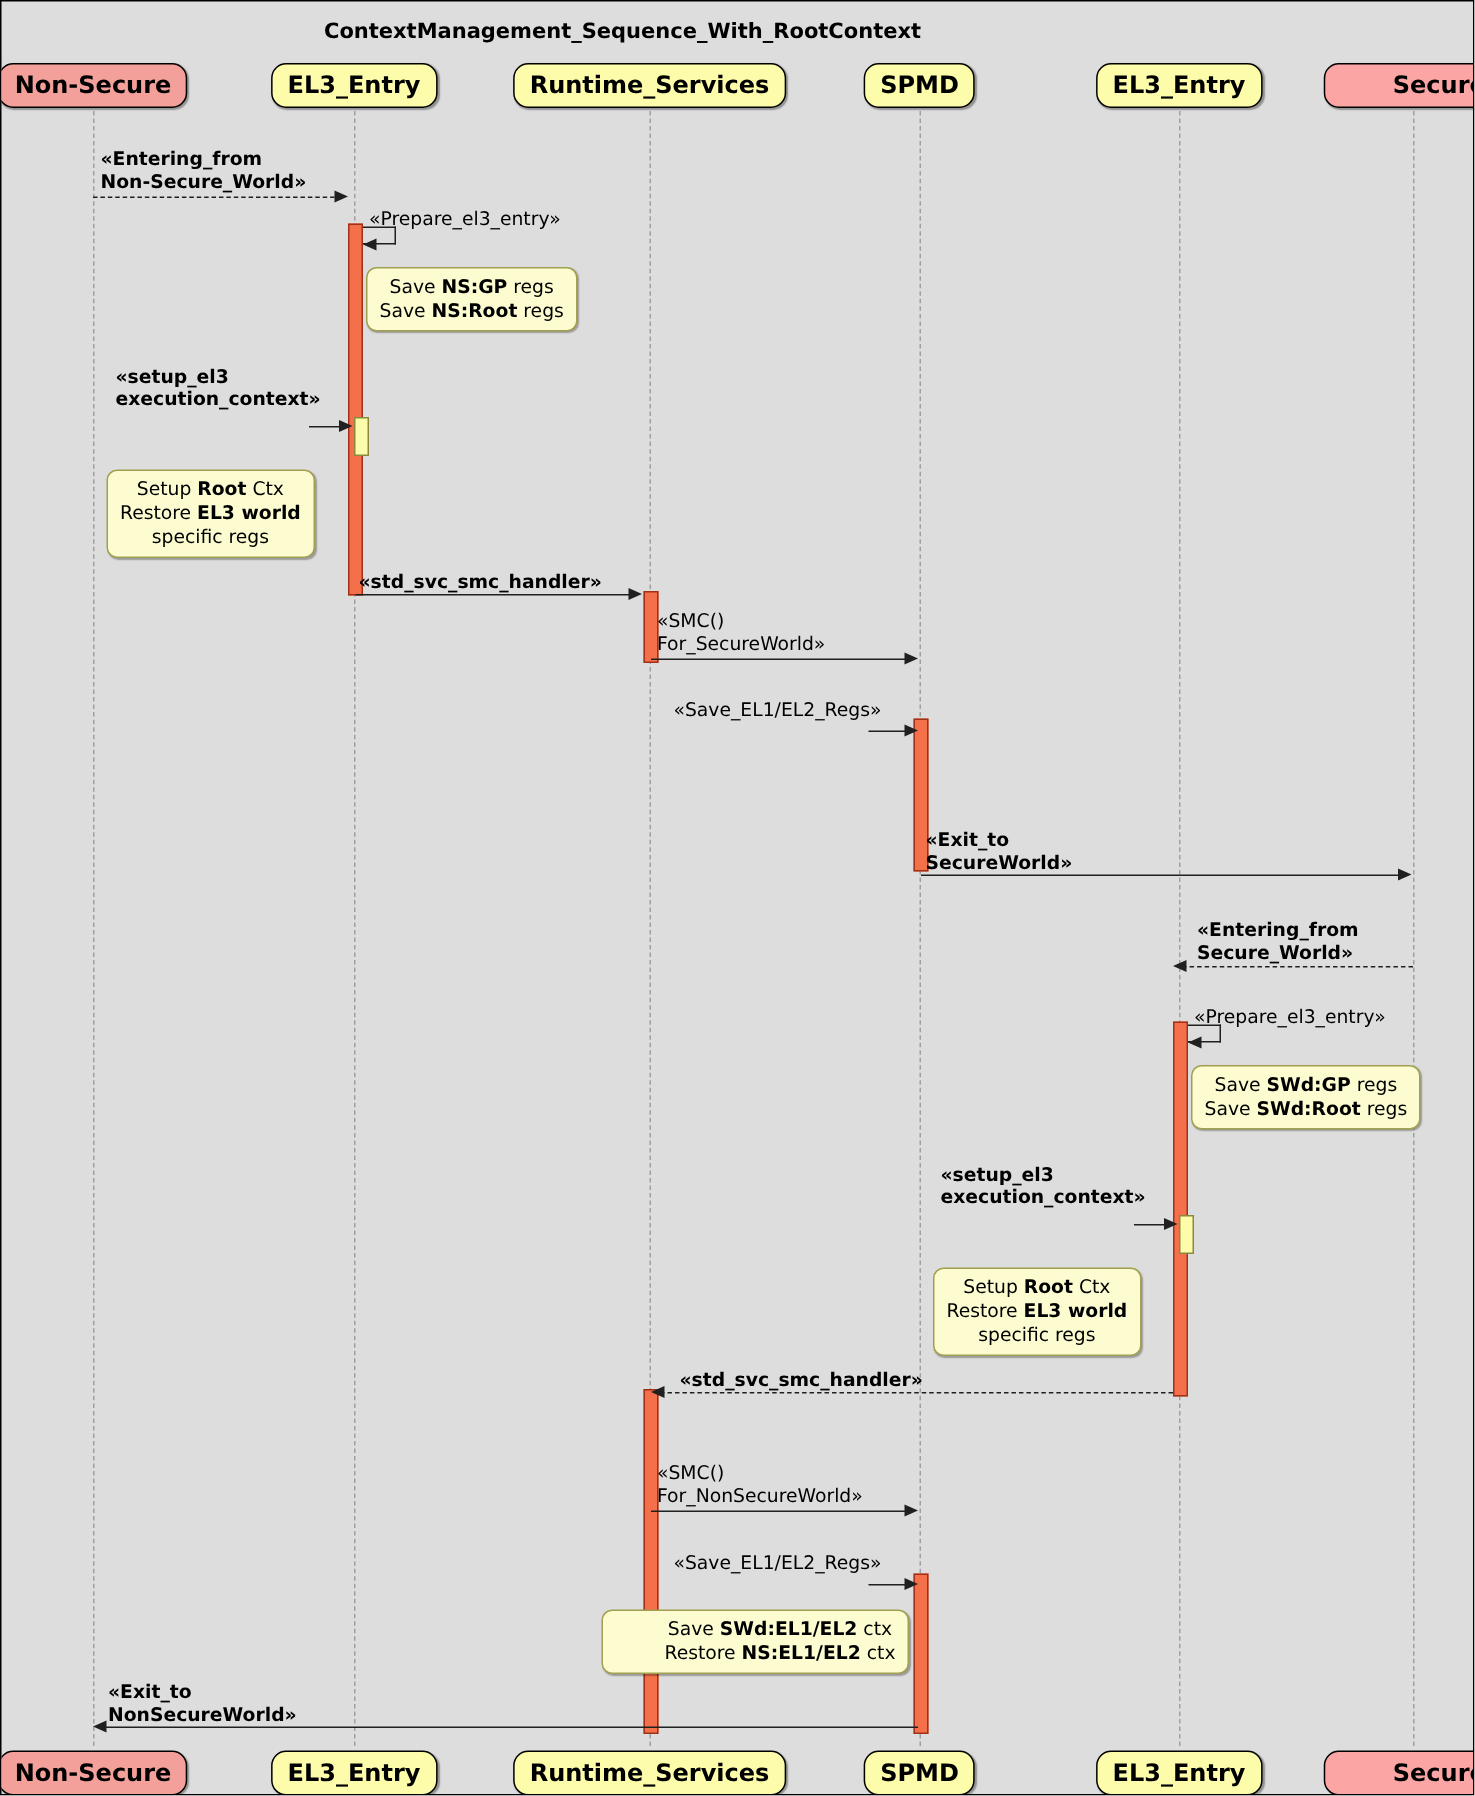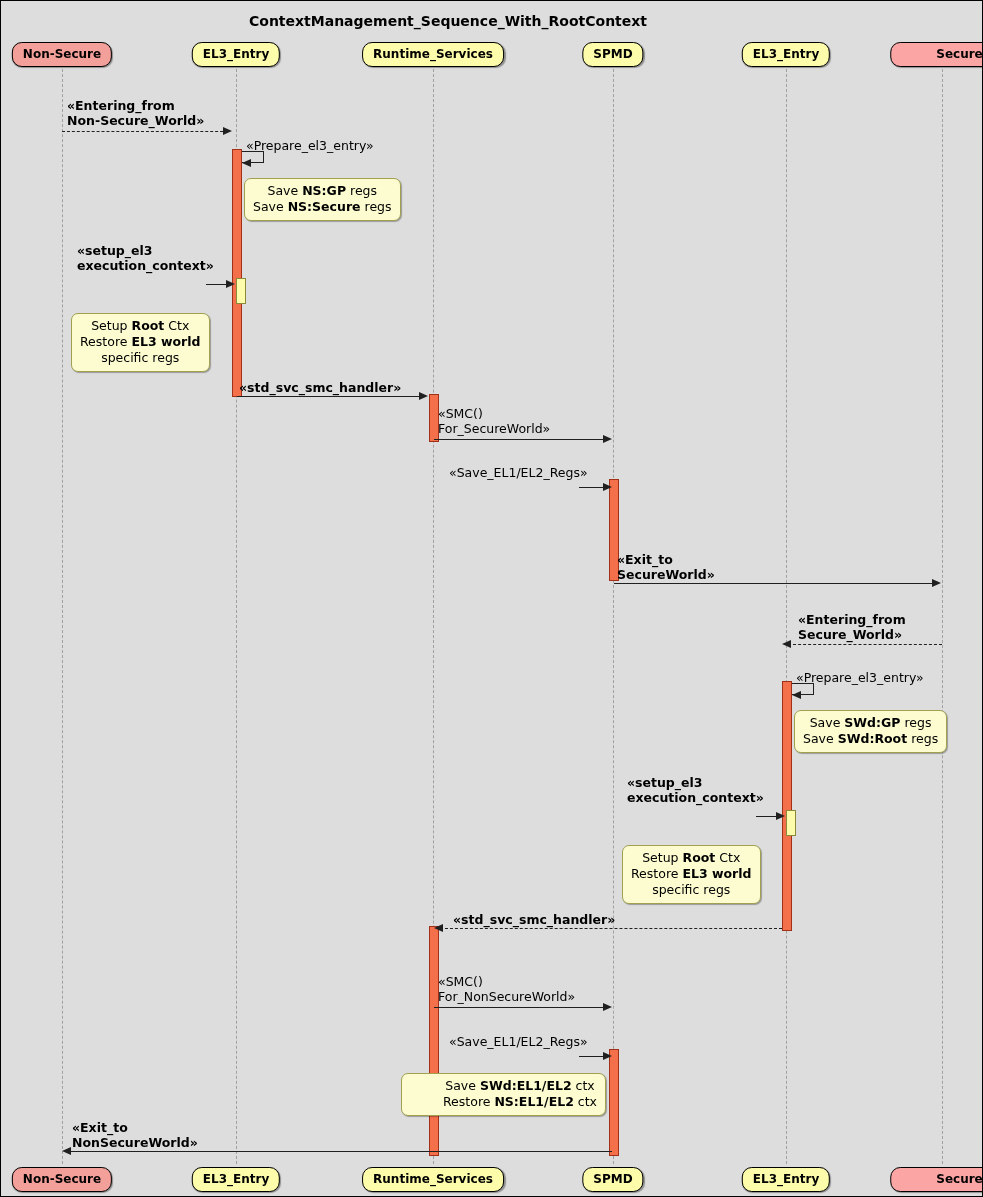--- a/index.html
+++ b/index.html
@@ -21,36 +21,35 @@
   }
   .title {
     position: absolute;
     left: 0;
     top: 12px;
     width: 828px;
     text-align: center;
     font-size: 14px;
     font-weight: bold;
     color: #000000;
-    padding-left: 33px;
   }
   .lifeline {
     position: absolute;
     top: 68px;
     width: 0;
     border-left: 1px dashed #a0a0a0;
     height: 1095px;
   }
   .participant {
     position: absolute;
     transform: translateX(-50%);
     border: 1px solid #000000;
     border-radius: 10px;
     background: #fcfcaa;
-    font-size: 12px;
+    font-size: 16px;
     font-weight: bold;
     color: #000000;
     padding: 4px 10px 5px 10px;
     white-space: nowrap;
     box-shadow: 1px 1px 1px rgba(0,0,0,0.35);
     text-align: center;
   }
   .p-nonsecure { background: #f4a09a; }
   .p-secure { background: #fca5a5; padding-left: 45px; }
   .p-plain { background: #fcfcaa; }
@@ -168,21 +167,21 @@
   <div class="arrowhead right" style="left:222px; top:126px;"></div>
 
   <div class="msg" style="left:245px; top:137px;">
     <span>«Prepare_el3_entry»</span>
   </div>
   <div class="selfloop" style="left:241px; top:150px;"></div>
   <div class="arrowhead left" style="left:241px; top:158px;"></div>
 
   <div class="note" style="left:243px; top:177px;">
     <div>Save <b>NS:GP</b> regs</div>
-    <div>Save <b>NS:Secure</b> regs</div>
+    <div>Save <b>NS:Root</b> regs</div>
   </div>
 
   <div class="msg" style="left:76px; top:242px; font-weight:bold;">
     <span>«setup_el3</span><br>
     <span>execution_context»</span>
   </div>
   <div class="arrowline" style="left:205px; top:283px; width:25px;"></div>
   <div class="arrowhead right" style="left:225px; top:279px;"></div>
 
   <div class="note" style="left:70px; top:312px;">

